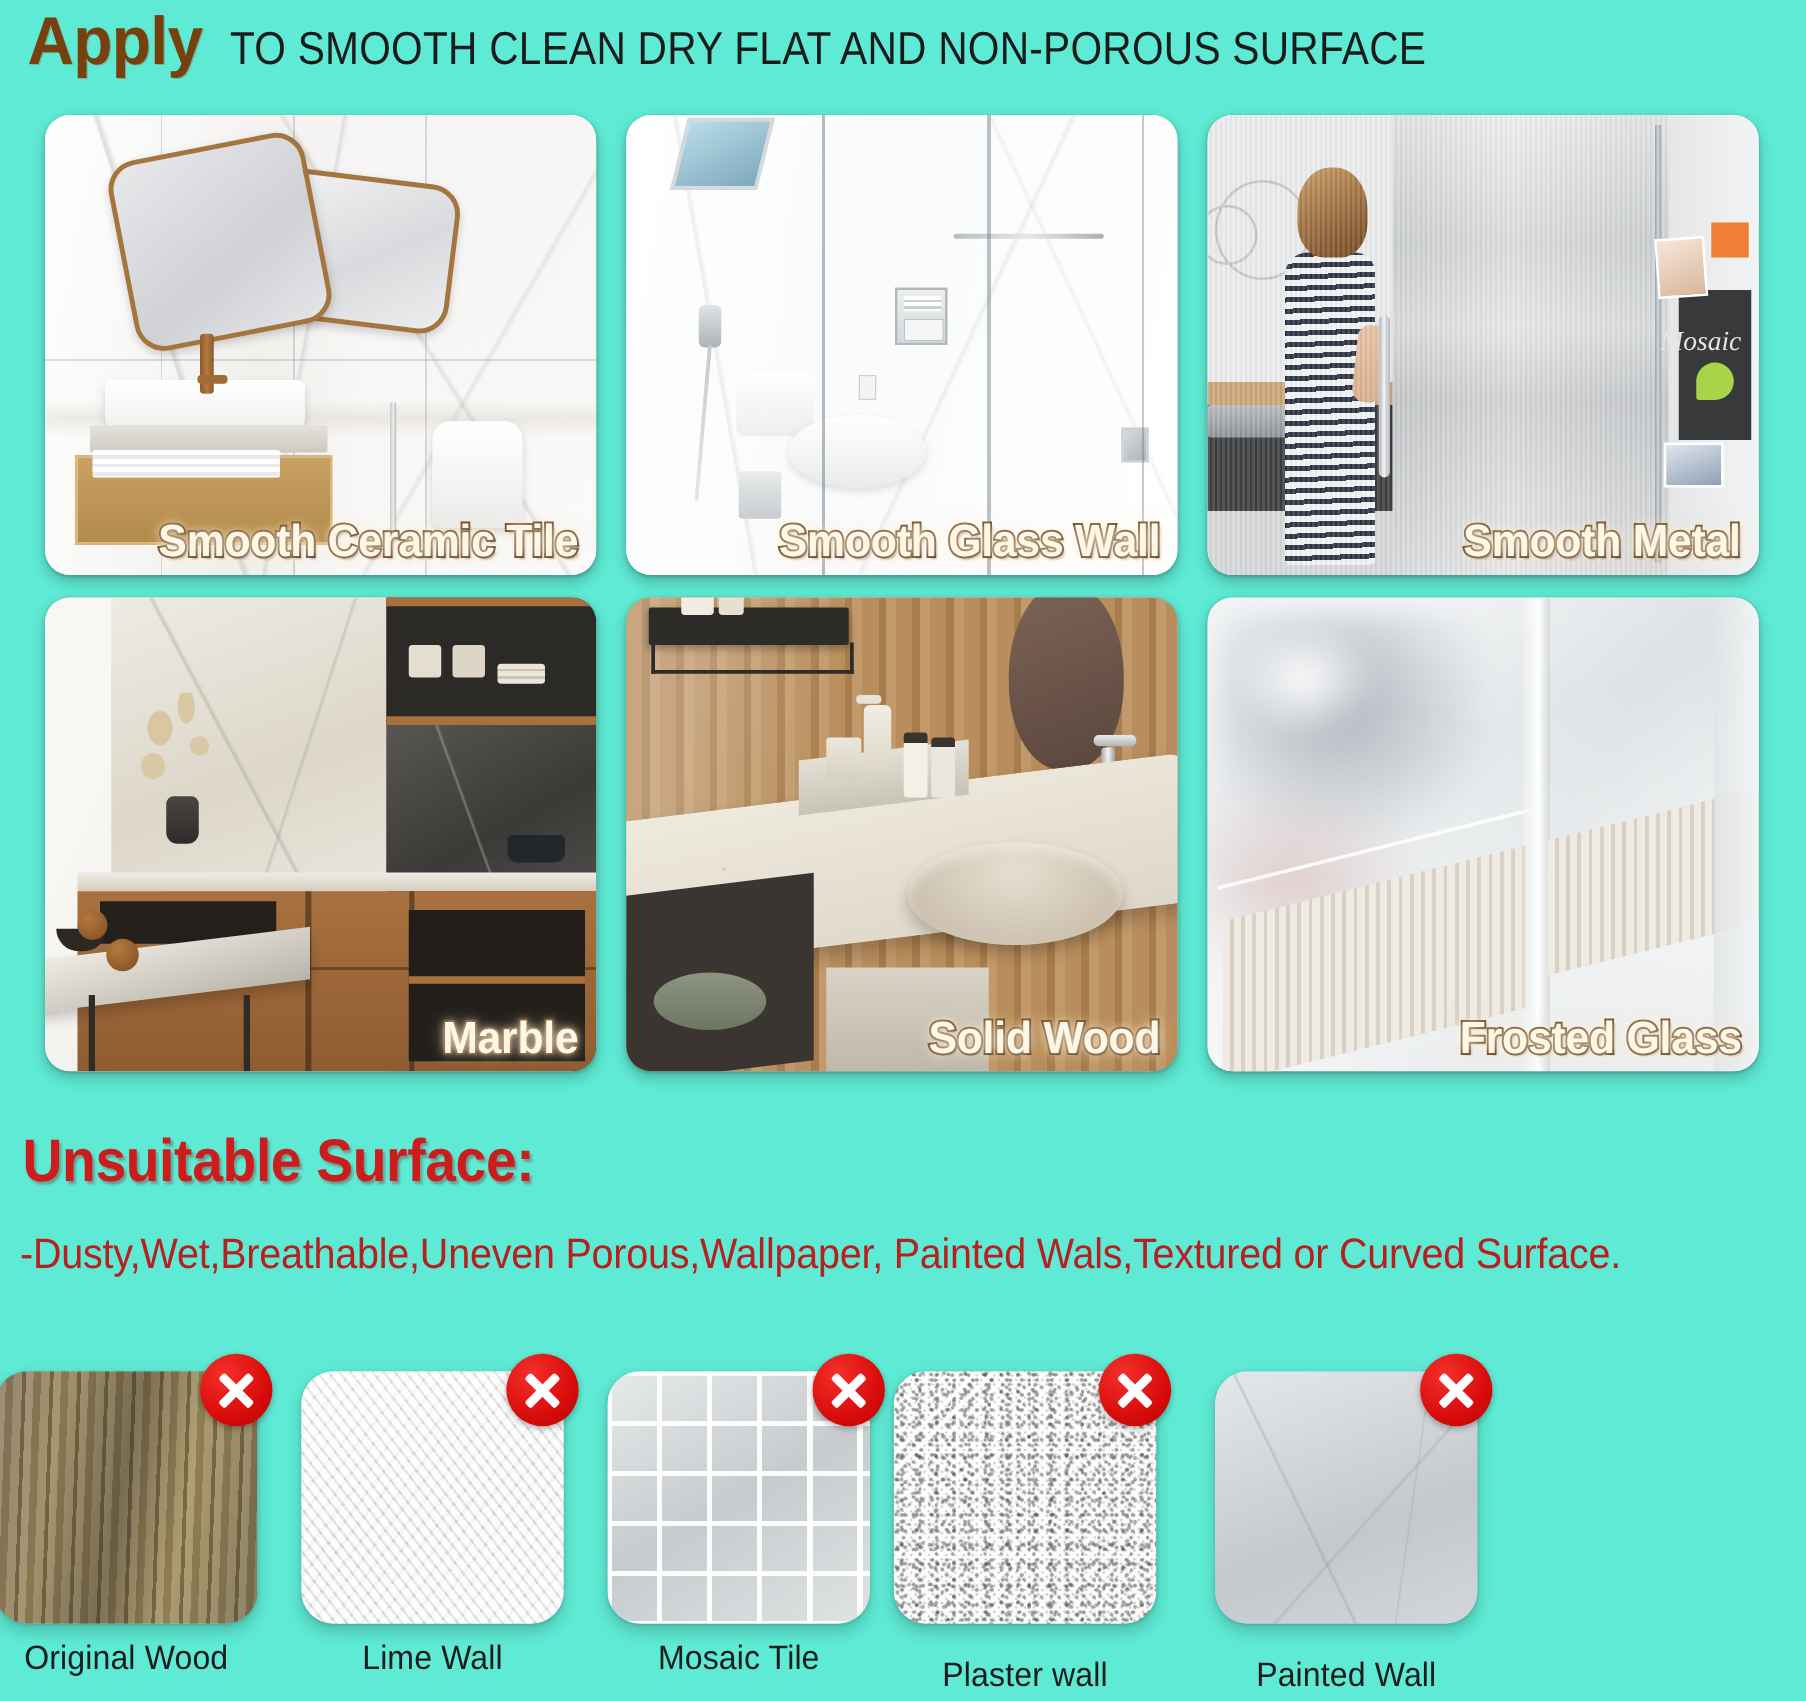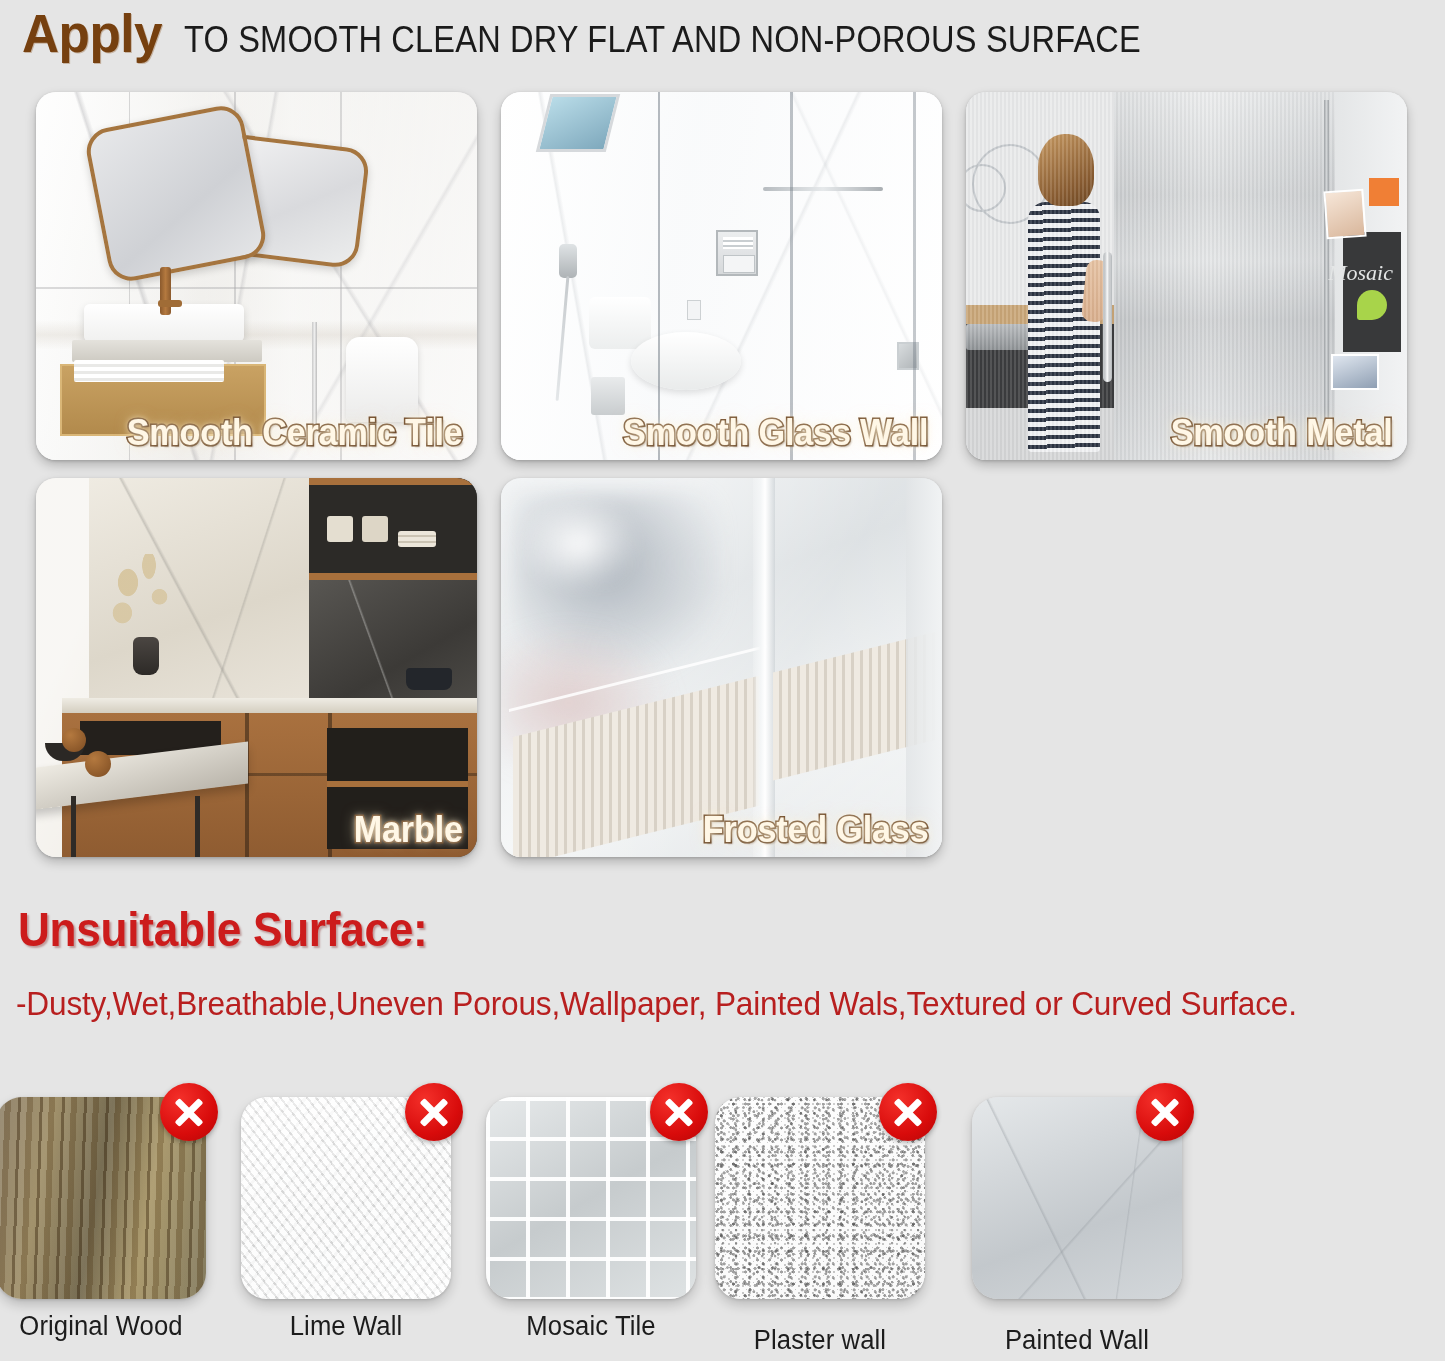--- a/index.html
+++ b/index.html
@@ -9,21 +9,21 @@
     height: 1361px;
     background: #ffffff;
     font-family: "Liberation Sans", sans-serif;
     overflow: hidden;
   }
 
   .page {
     position: relative;
     width: 1445px;
     height: 1361px;
-    background: #e5e5e5;
+    background: #5eead4;
   }
 
   
   .header {
     position: absolute;
     left: 22px;
     top: 2px;
     width: 1410px;
     height: 62px;
     display: flex;
@@ -632,20 +632,41 @@
         <div class="mtable"></div>
         <div class="mtable-leg"></div>
         <div class="mtable-leg2"></div>
         <div class="mbowl"></div>
         <div class="mfruit1"></div>
         <div class="mfruit2"></div>
       </div>
       <div class="card-label">Marble</div>
     </div>
 
+    <div class="card">
+      <div class="card-art art-wood">
+        <div class="wmirror"></div>
+        <div class="wshelf"></div>
+        <div class="wjar1"></div>
+        <div class="wjar2"></div>
+        <div class="wrail"></div>
+        <div class="wfaucet"></div>
+        <div class="wcounter"></div>
+        <div class="wtray"></div>
+        <div class="wcup"></div>
+        <div class="wpump"></div>
+        <div class="wbottle1"></div>
+        <div class="wbottle2"></div>
+        <div class="wsink"></div>
+        <div class="wunder"></div>
+        <div class="wstool"></div>
+        <div class="wdrawer"></div>
+      </div>
+      <div class="card-label">Solid Wood</div>
+    </div>
 
     <div class="card">
       <div class="card-art art-frost">
         <div class="fblur"></div>
         <div class="fblur2"></div>
         <div class="fblur3"></div>
         <div class="ffluted"></div>
         <div class="fedge"></div>
         <div class="fpanel-seam"></div>
         <div class="ffluted2"></div>

